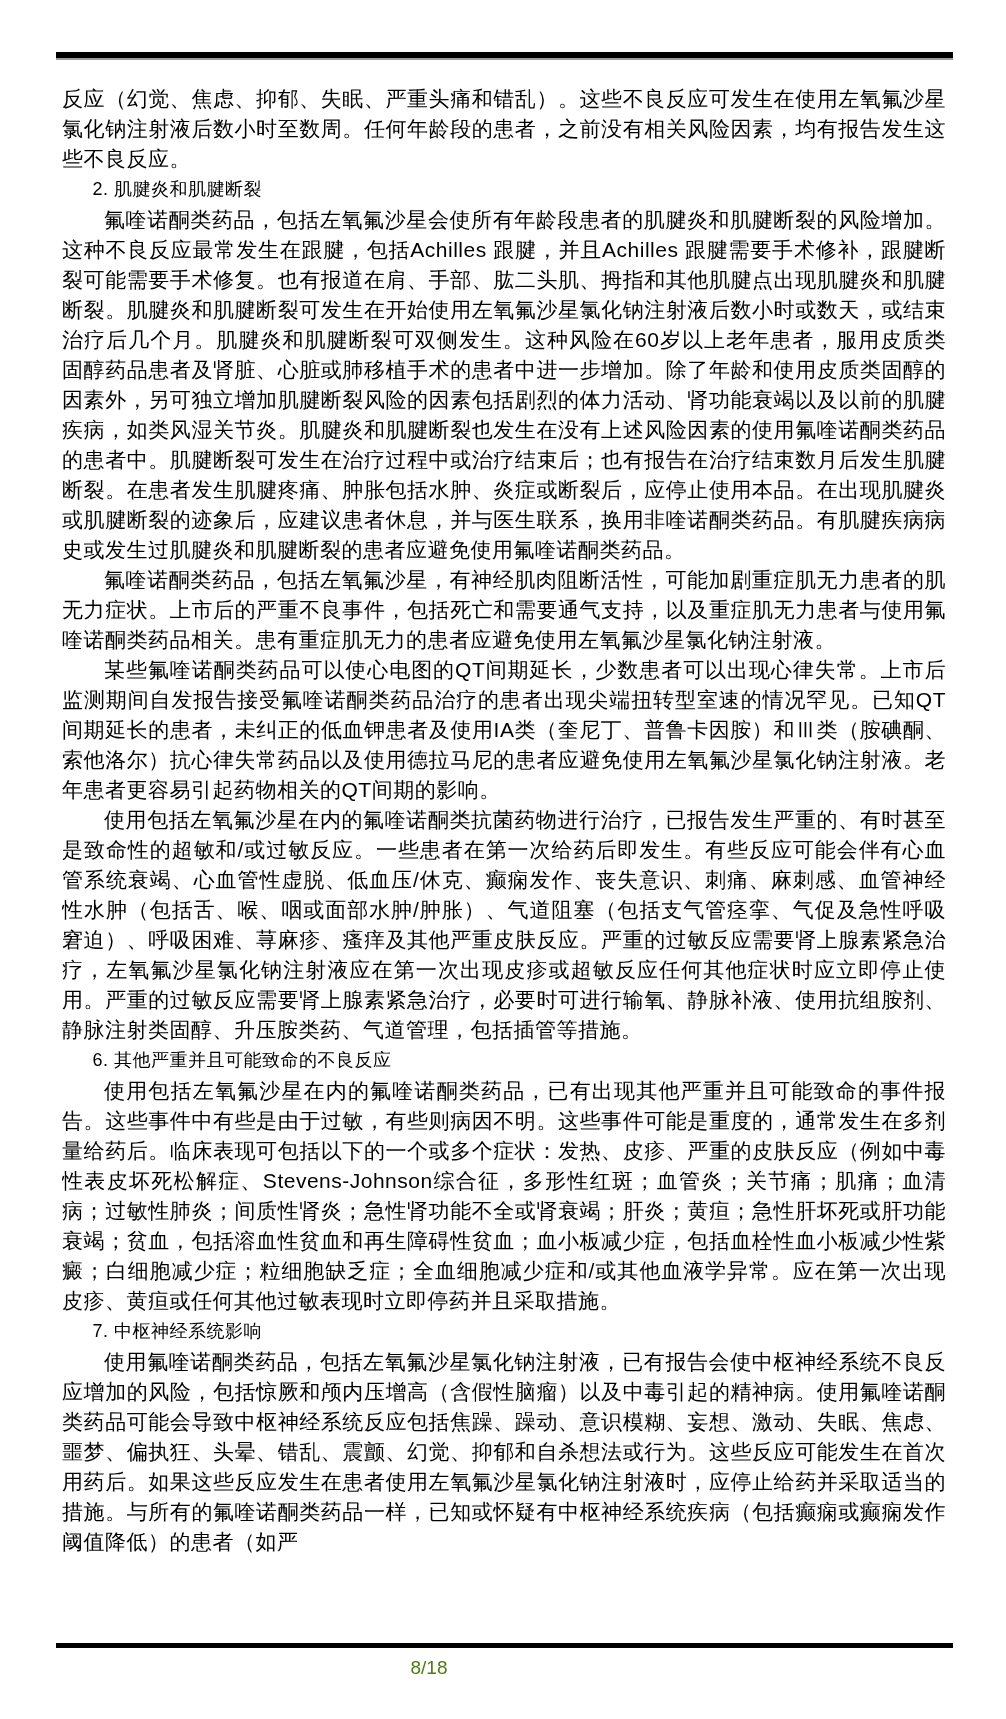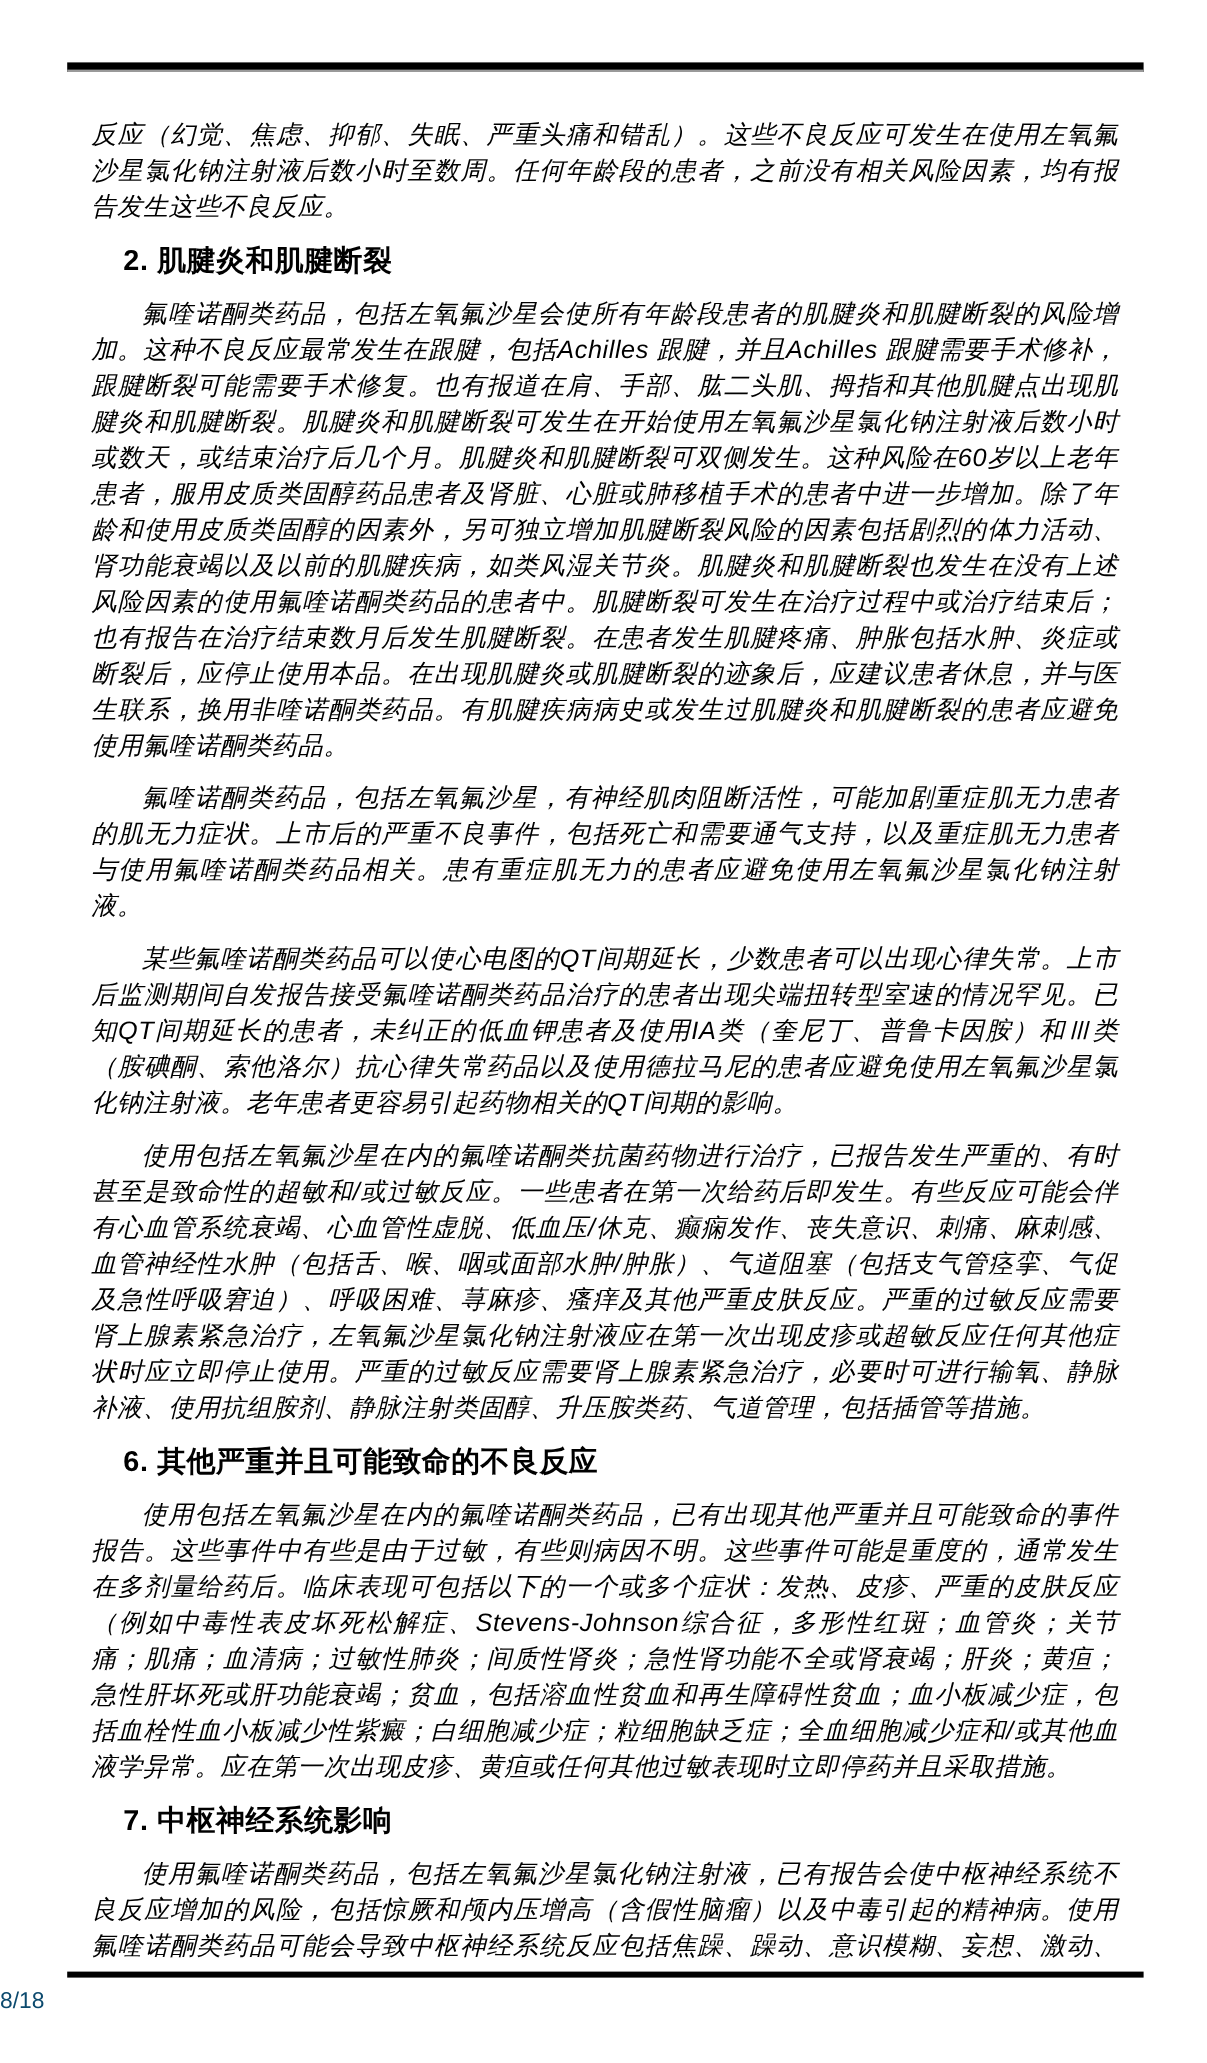--- a/index.html
+++ b/index.html
@@ -37,44 +37,43 @@
     top: 84px;
     width: 884px;
     height: 1552px;
     overflow: hidden;
     font-size: 21px;
     line-height: 30px;
     text-align: justify;
     letter-spacing: 0.5px;
   }
   .para {
-    margin: 14px;
+    margin: 0;
     text-indent: 2em;
-    font-style: italic;
   }
   .para.no-indent {
     text-indent: 0;
   }
   .heading {
     margin: 0;
-    font-size: 24px;
-    font-weight: bold;
+    font-size: 18px;
+    font-weight: normal;
     line-height: 31px;
     text-indent: 1.7em;
     text-align: left;
   }
   .footer-page-number {
     position: absolute;
     top: 1656px;
     left: 0;
     width: 858px;
-    text-align: left;
+    text-align: center;
     font-size: 19px;
     line-height: 24px;
-    color: #0c4a6e;
+    color: #4d7c0f;
   }
 </style>
 </head>
 <body>
 
 <div class="page">
 
   <div class="rule rule-top"></div>
 
   <div class="content">

